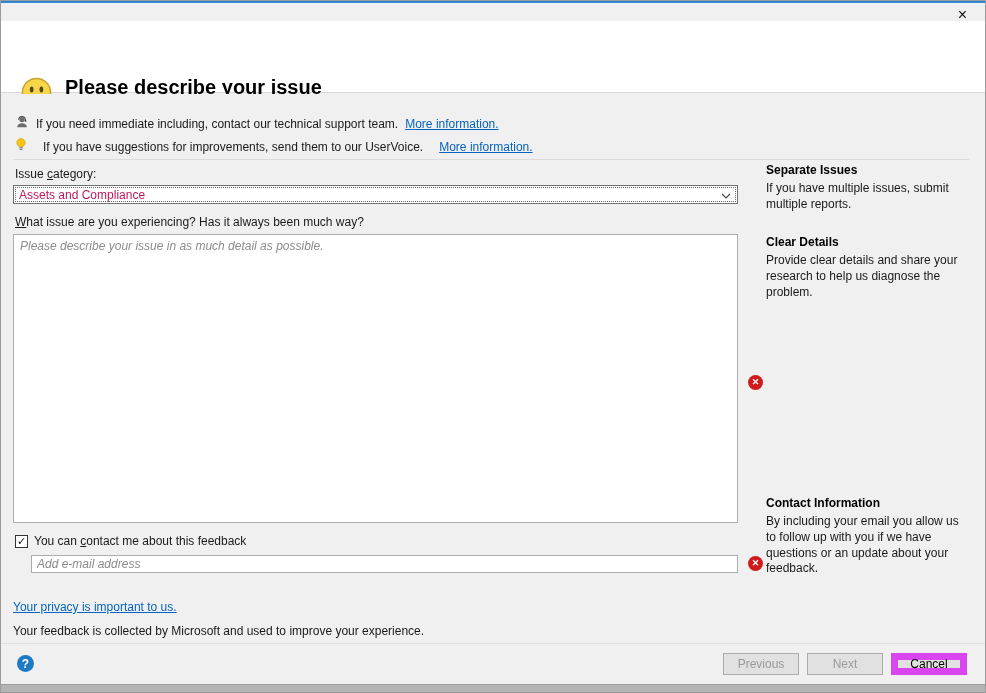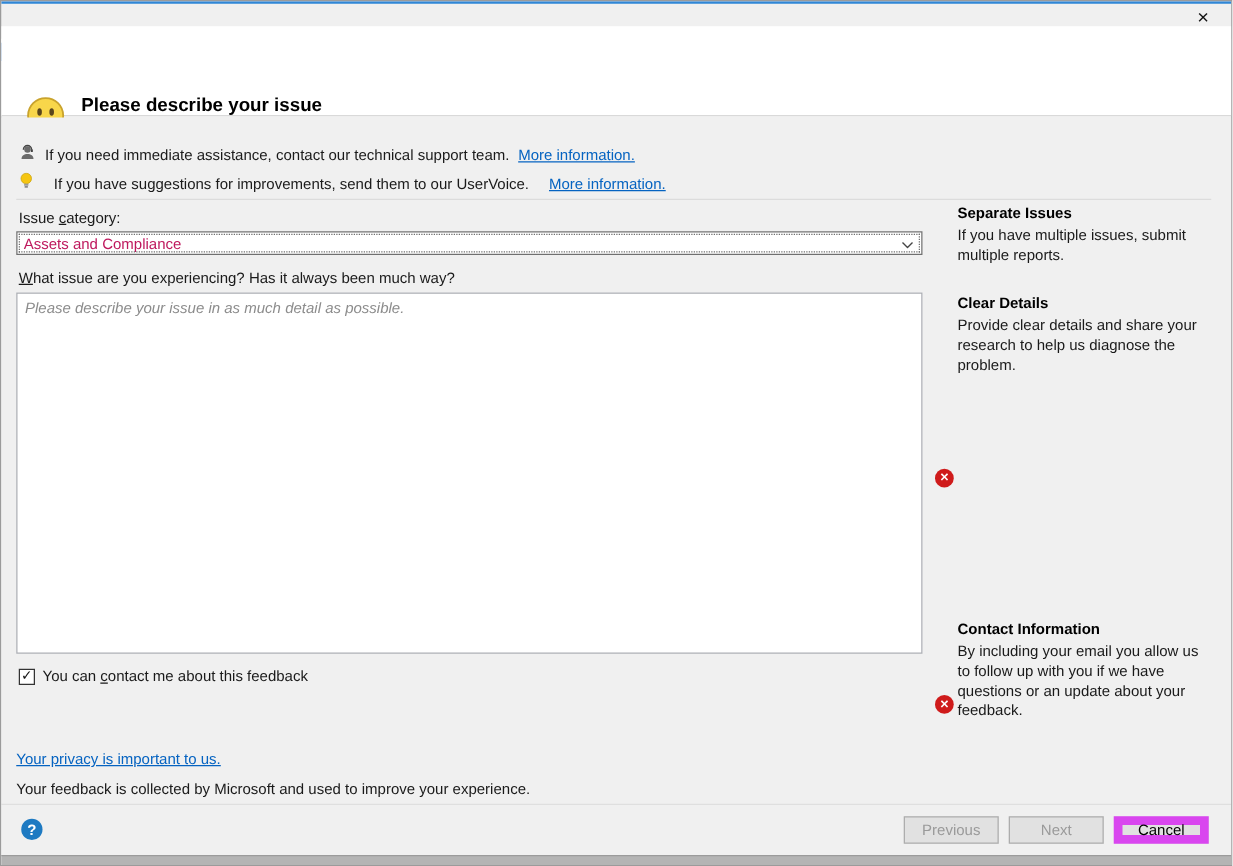--- a/index.html
+++ b/index.html
@@ -18,21 +18,21 @@
 
   
   .titlebar { position:absolute; top:20px; left:0; right:0; height:28px; background:#ffffff; display:flex; align-items:flex-end; }
   .titlebar .app-icon { width:15px; height:15px; margin-right:7px; display:inline-flex; }
   .titlebar .title { font-size:12px; color:#000; }
   .close-btn { position:absolute; top:0; right:0; width:45px; height:28px; display:flex; align-items:center; justify-content:center; font-size:16px; color:#111; cursor:pointer; background:transparent; border:none; }
 
   
   .header { position:absolute; top:30px; left:0; right:0; height:62px; background:#ffffff; border-bottom:1px solid #d9d9d9; }
   .sad-icon { position:absolute; left:20px; top:46px; }
-  .header-title { position:absolute; left:64px; top:45px; font-size:15px; font-weight:bold; color:#000; }
+  .header-title { position:absolute; left:64px; top:45px; font-size:20px; font-weight:bold; color:#000; }
 
   
   .body-area { position:absolute; top:93px; left:0; right:0; bottom:49px; background:#f0f0f0; }
 
   .notice { position:absolute; left:14px; display:flex; align-items:center; gap:7px; white-space:nowrap; }
   .notice-1 { top:21px; }
   .notice-2 { top:44px;gap:16px; }
   a.link { color:#0563c1; text-decoration:underline; cursor:pointer; }
 
   .sep { position:absolute; left:12px; right:16px; height:1px; background:#dcdcdc; }
@@ -147,21 +147,21 @@
 
     <div class="notice notice-1">
       <span>
         <svg width="14" height="14" viewBox="0 0 16 16">
           <circle cx="8" cy="5.2" r="3" fill="#6b6b6b"></circle>
           <path d="M2.5 14 C2.5 10.8 5 9.3 8 9.3 C11 9.3 13.5 10.8 13.5 14 Z" fill="#6b6b6b"></path>
           <path d="M4.2 5.4 a3.8 3.8 0 0 1 7.6 0" stroke="#444" stroke-width="1.2" fill="none"></path>
           <rect x="11.1" y="5" width="1.8" height="2.6" rx="0.6" fill="#444"></rect>
         </svg>
       </span>
-      <span>If you need immediate assistance, contact our technical support team.</span>
+      <span>If you need immediate including, contact our technical support team.</span>
       <a class="link">More information.</a>
     </div>
 
     <div class="notice notice-2">
       <span>
         <svg width="12" height="14" viewBox="0 0 12 14">
           <circle cx="6" cy="4.8" r="4.2" fill="#f5c511" stroke="#caa30c" stroke-width="0.6"></circle>
           <rect x="4.3" y="9" width="3.4" height="1.6" fill="#9a9a9a"></rect>
           <rect x="4.7" y="10.8" width="2.6" height="1.4" fill="#8a8a8a"></rect>
         </svg>
@@ -191,20 +191,21 @@
 
     <textarea class="issue-textarea" placeholder="Please describe your issue in as much detail as possible." style=""></textarea>
 
     <span class="err-icon err-1">✕</span>
 
     <div class="checkbox-row">
       <span class="checkbox">✓</span>
       <span><span>You can </span><span class="accel">c</span><span>ontact me about this feedback</span></span>
     </div>
 
+    <input class="email-input" type="text" placeholder="Add e-mail address" style="">
 
     <span class="err-icon err-2">✕</span>
 
     <a class="link privacy-link">Your privacy is important to us.</a>
     <div class="collected-note">Your feedback is collected by Microsoft and used to improve your experience.</div>
 
     <div class="tips">
       <div class="tip tip-1">
         <div class="tip-title">Separate Issues</div>
         <div class="tip-body">If you have multiple issues, submit multiple reports.</div>

